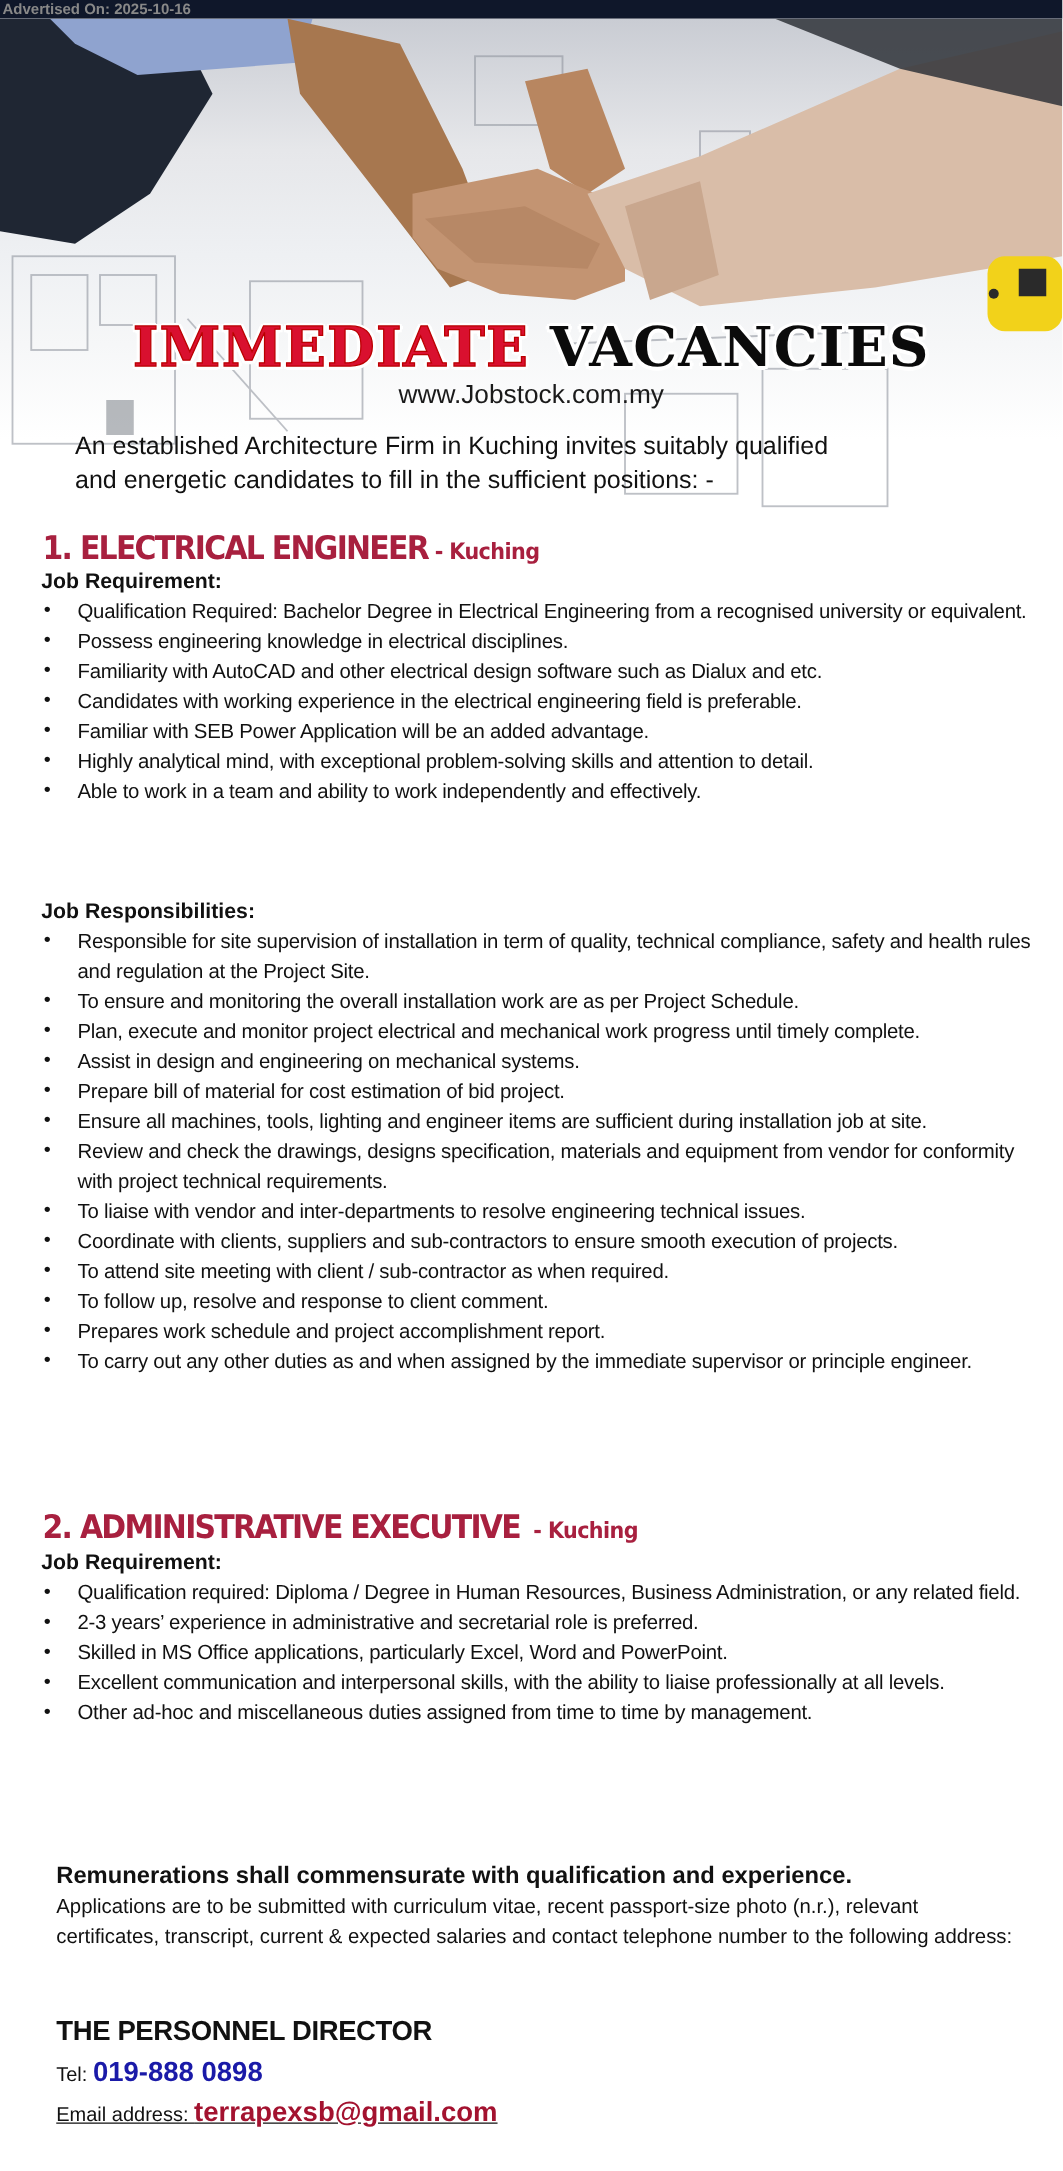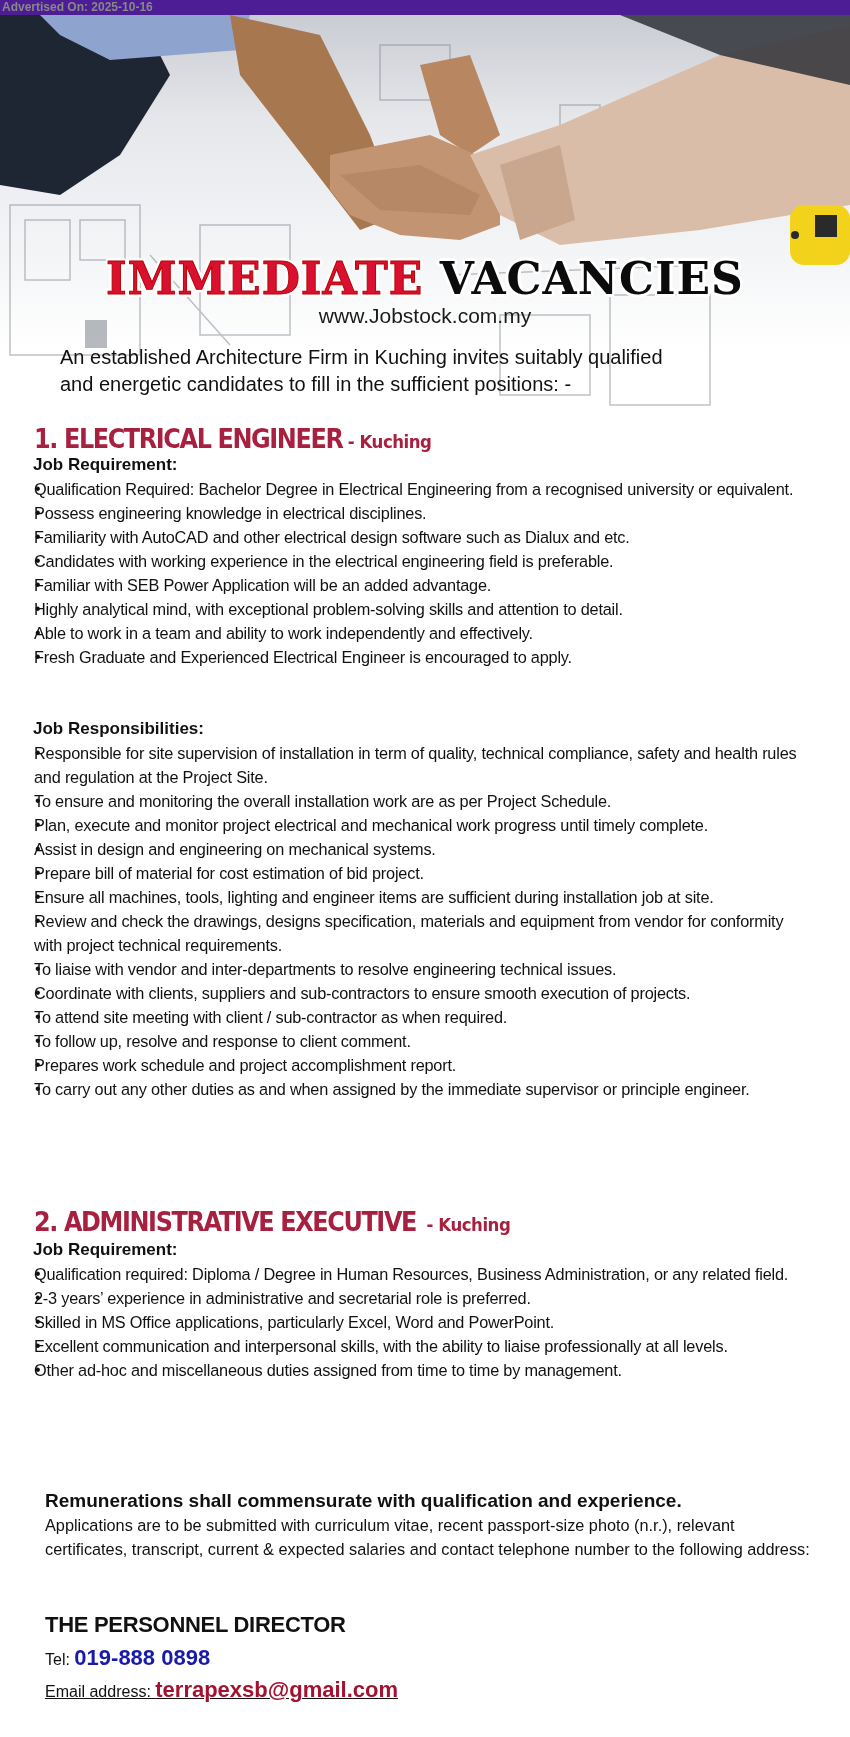--- a/index.html
+++ b/index.html
@@ -1,34 +1,34 @@
 <!DOCTYPE html>
 <html><head>
 <meta charset="utf-8">
 <style>
   html, body { margin:0; padding:0; }
   body { width:850px; height:1737px; background:#ffffff; position:relative; overflow:hidden;
          font-family:"Liberation Sans", "DejaVu Sans", sans-serif; color:#111; }
-  .topbar { position:absolute; left:0; top:0; width:850px; height:15px; background:#4c1d95; }
+  .topbar { position:absolute; left:0; top:0; width:850px; height:15px; background:#0f172a; }
   .topbar span { position:absolute; left:2px; top:0; font-size:12px; line-height:15px; color:#888; font-weight:bold; font-family:"Liberation Sans", sans-serif; }
   .hero { position:absolute; left:0; top:15px; width:850px; height:420px; overflow:hidden;
           background: linear-gradient(180deg, #c9ccd3 0%, #e6e7ea 25%, #eef0f3 45%, #f6f7f8 62%, #ffffff 80%, #ffffff 100%); }
   .hero svg { position:absolute; left:0; top:0; }
   .headline { position:absolute; left:0; top:236px; width:850px; text-align:center; font-family:"DejaVu Serif", "Liberation Serif", serif;
               font-weight:bold; font-size:44px; letter-spacing:1px; line-height:56px; }
   .headline .red { color:#d9102f; -webkit-text-stroke:1px #b00; text-shadow: 0 0 3px #fff, 2px 2px 0 #fff, -2px -2px 0 #fff, 2px -2px 0 #fff, -2px 2px 0 #fff, 0 3px 0 #fff, 3px 0 0 #fff, -3px 0 0 #fff, 0 -3px 0 #fff; }
   .headline .black { color:#0b0b0b; text-shadow: 0 0 3px #fff, 2px 2px 0 #fff, -2px -2px 0 #fff, 2px -2px 0 #fff, -2px 2px 0 #fff, 0 3px 0 #fff, 3px 0 0 #fff, -3px 0 0 #fff, 0 -3px 0 #fff; }
   .website { position:absolute; left:0; top:304px; width:850px; text-align:center; font-size:21px; color:#1a1a1a; }
   .intro { position:absolute; left:60px; top:344px; width:720px; font-size:20px; line-height:27px; color:#111; }
   .section-title { position:absolute; left:34px; font-family:"DejaVu Sans", sans-serif; font-weight:bold; color:#a8203f;
                    font-size:26px; letter-spacing:-1.5px; line-height:32px; transform:scaleX(0.92); transform-origin:left; }
   .section-title .loc { font-size:18px; letter-spacing:-0.5px; }
   .subhead { position:absolute; left:33px; font-size:17px; font-weight:bold; line-height:24px; color:#111; }
   ul.blist { position:absolute; left:0; margin:0; padding:0; list-style:none; width:820px; }
-  ul.blist li { position:relative; padding-left:34px; font-size:16.3px; line-height:24px; color:#111; width:770px; letter-spacing:-0.2px; }
+  ul.blist li { position:relative; padding-left:62px; font-size:16.3px; line-height:24px; color:#111; width:770px; letter-spacing:-0.2px; }
   ul.blist li::before { content:"\2022"; position:absolute; left:35px; top:0; font-size:16px; }
   .remun { position:absolute; left:45px; top:1488px; font-size:19px; font-weight:bold; line-height:26px; color:#111; }
   .apply { position:absolute; left:45px; top:1513px; width:770px; font-size:16.3px; line-height:24px; color:#111; }
   .director { position:absolute; left:45px; top:1610px; font-size:22px; font-weight:bold; line-height:30px; color:#111; letter-spacing:-0.3px; }
   .tel { position:absolute; left:45px; top:1643px; font-size:16px; line-height:30px; color:#111; }
   .tel .num { font-size:22px; font-weight:bold; color:#1a1aa8; }
   .email { position:absolute; left:45px; top:1674px; font-size:16px; line-height:32px; color:#111;text-decoration:underline; }
   .email .addr { font-size:22px; font-weight:bold; color:#a3122f; }
 </style>
 </head>
@@ -94,21 +94,20 @@
 </div>
 <div class="subhead" style="top:453px;">Job Requirement:</div>
 <ul class="blist" style="top:477px;">
   <li>Qualification Required: Bachelor Degree in Electrical Engineering from a recognised university or equivalent.</li>
   <li>Possess engineering knowledge in electrical disciplines.</li>
   <li>Familiarity with AutoCAD and other electrical design software such as Dialux and etc.</li>
   <li>Candidates with working experience in the electrical engineering field is preferable.</li>
   <li>Familiar with SEB Power Application will be an added advantage.</li>
   <li>Highly analytical mind, with exceptional problem-solving skills and attention to detail.</li>
   <li>Able to work in a team and ability to work independently and effectively.</li>
-  <li>Fresh Graduate and Experienced Electrical Engineer is encouraged to apply.</li>
 </ul>
 <div class="subhead" style="top:717px;">Job Responsibilities:</div>
 <ul class="blist" style="top:741px;">
   <li>Responsible for site supervision of installation in term of quality, technical compliance, safety and health rules and regulation at the Project Site.</li>
   <li>To ensure and monitoring the overall installation work are as per Project Schedule.</li>
   <li>Plan, execute and monitor project electrical and mechanical work progress until timely complete.</li>
   <li>Assist in design and engineering on mechanical systems.</li>
   <li>Prepare bill of material for cost estimation of bid project.</li>
   <li>Ensure all machines, tools, lighting and engineer items are sufficient during installation job at site.</li>
   <li>Review and check the drawings, designs specification, materials and equipment from vendor for conformity with project technical requirements.</li>

